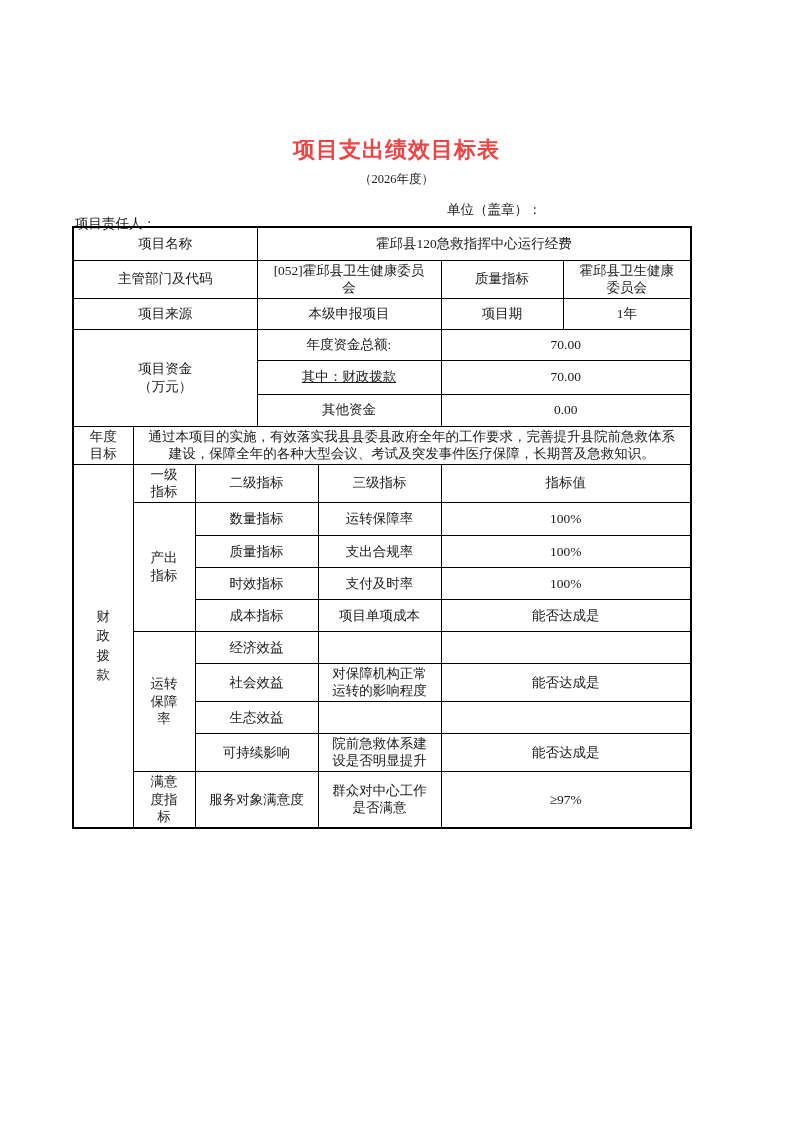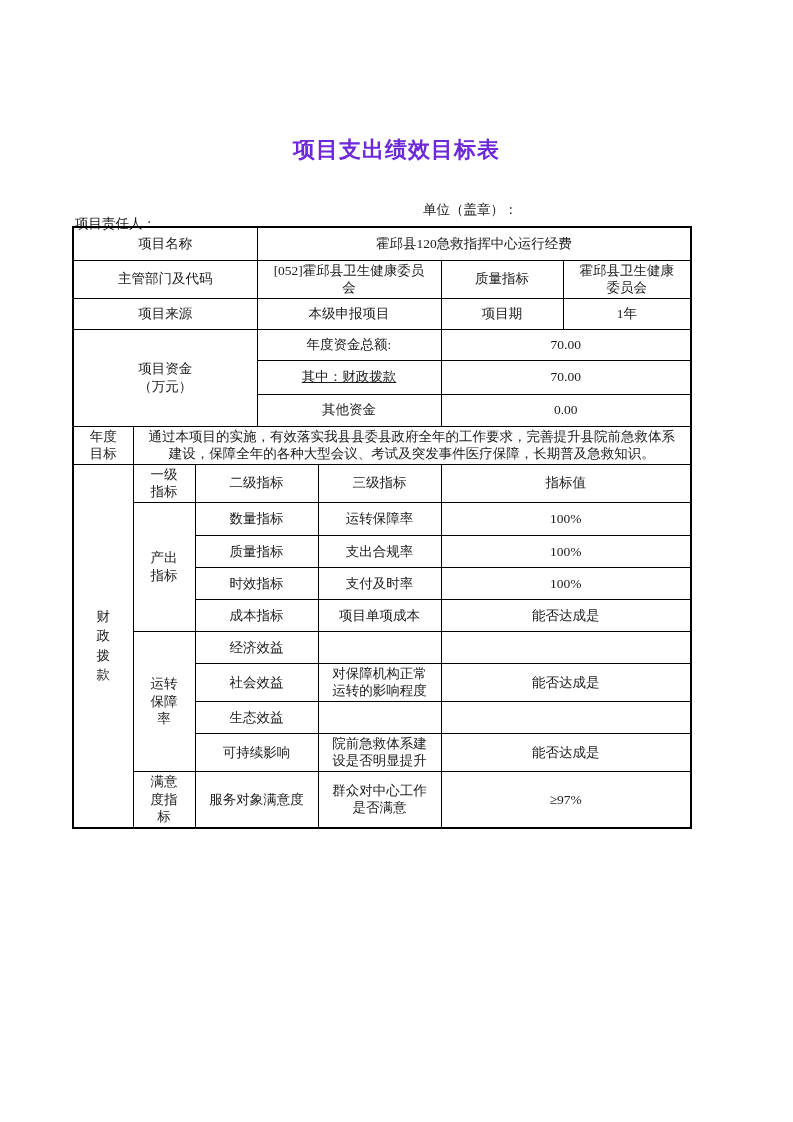--- a/index.html
+++ b/index.html
@@ -20,42 +20,42 @@
   .doc-title {
     position: absolute;
     top: 135px;
     left: 0;
     width: 100%;
     text-align: center;
     font-size: 22px;
     font-weight: bold;
     letter-spacing: 1px;
     font-family: "Liberation Sans", "DejaVu Sans", sans-serif;
-    color: #6d28d9;
+    color: #ef4444;
   }
   .doc-subtitle {
     position: absolute;
     top: 171px;
     left: 0;
     width: 100%;
     text-align: center;
     font-size: 12.5px;
     color: #1a1a1a;
   }
   .sign-responsible {
     position: absolute;
     top: 201px;
     left: 75px;
     font-size: 13.5px;
     margin-top: 14px;
   }
   .sign-unit {
     position: absolute;
     top: 201px;
-    left: 423px;
+    left: 447px;
     font-size: 13.5px;
   }
   .tbl-wrap {
     position: absolute;
     top: 226px;
     left: 72px;
   }
   table.main {
     border-collapse: collapse;
     table-layout: fixed;
@@ -98,20 +98,21 @@
     vertical-align: middle;
   }
   .blank-cell { }
 </style>
 </head>
 <body>
 
 <div class="page">
 
   <div class="doc-title">项目支出绩效目标表</div>
+  <div class="doc-subtitle">（2026年度）</div>
   <div class="sign-responsible">项目责任人：</div>
   <div class="sign-unit">单位（盖章）：</div>
 
   <div class="tbl-wrap">
     <table class="main">
       <colgroup>
         <col style="width:60px">
         <col style="width:62px">
         <col style="width:62px">
         <col style="width:61px">

